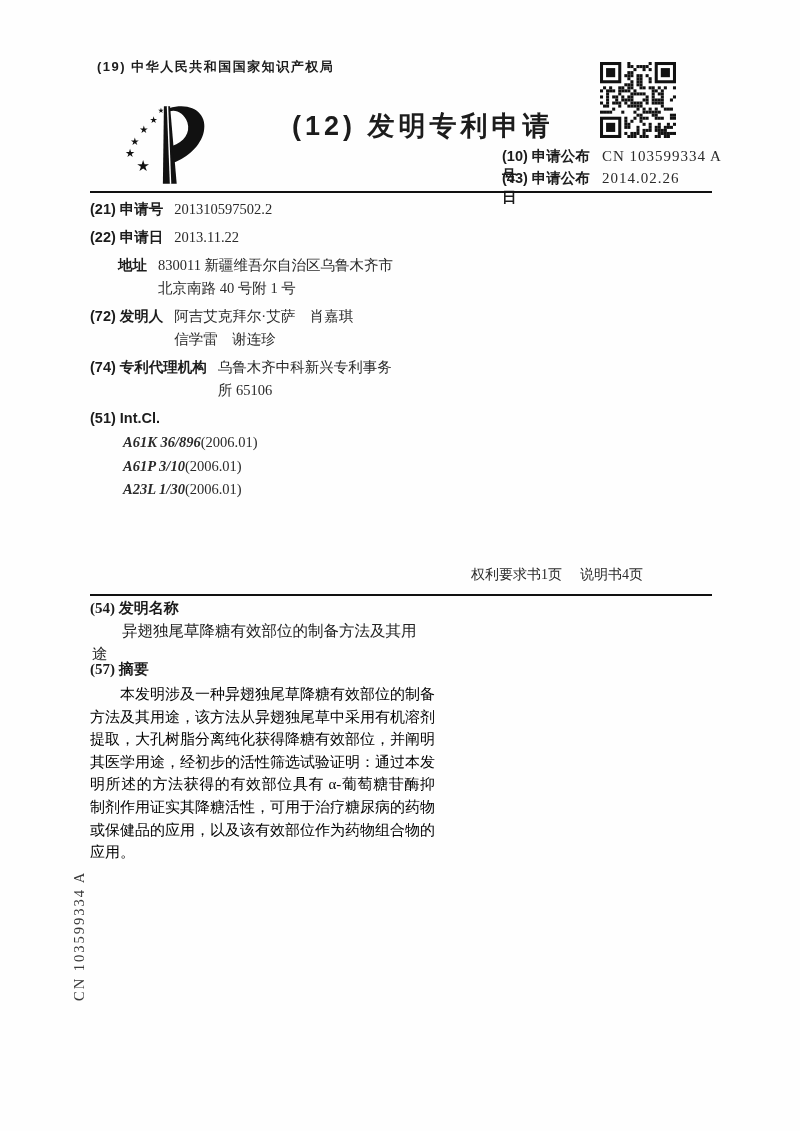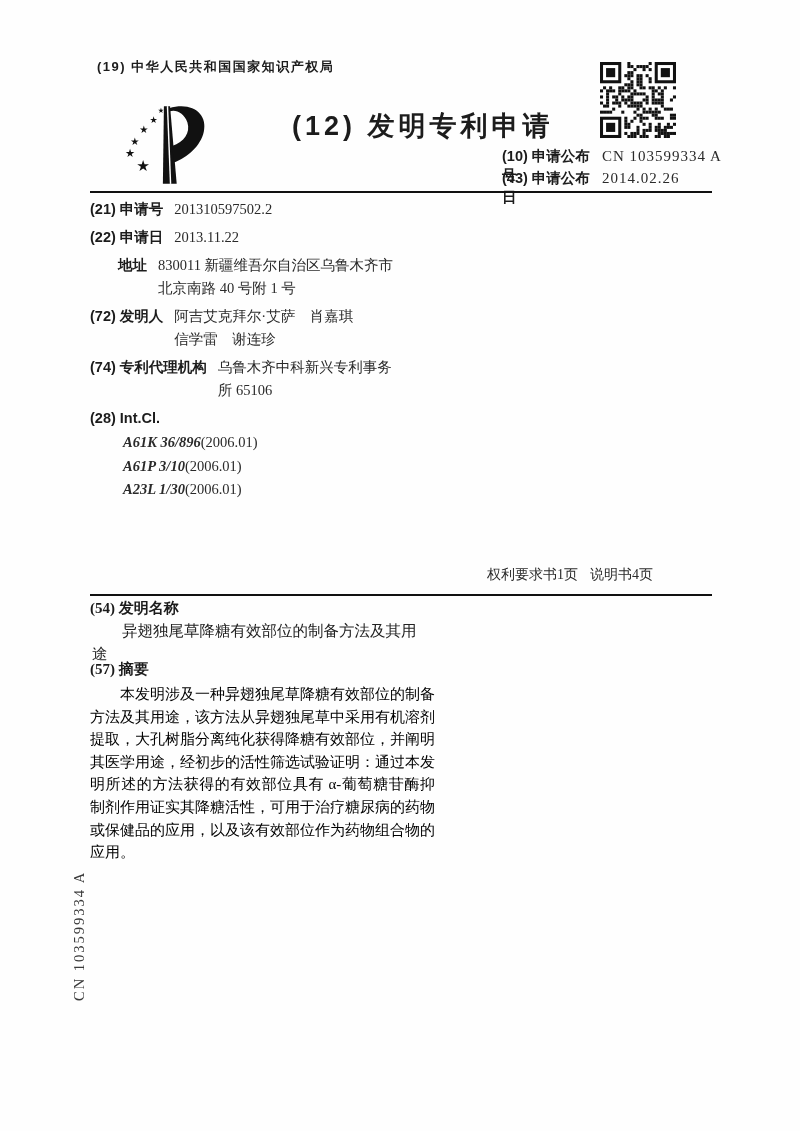--- a/index.html
+++ b/index.html
@@ -29,21 +29,21 @@
   #rule2{top:594px;}
   
   .biblio{position:absolute;left:90px;top:198px;width:420px;font-size:14.5px;line-height:23px;}
   .bib-item{display:flex;align-items:flex-start;margin-bottom:5px;}
   .bib-item .lab{flex:none;font-weight:700;font-family:"Liberation Sans","DejaVu Sans",sans-serif;margin-right:11px;white-space:nowrap;}
   .bib-item .val{color:#2a2a2a;}
   .sub{margin-left:28px;}
   .intcl-row{margin-left:33px;line-height:23.5px;color:#2a2a2a;}
   .intcl-code{font-style:italic;font-weight:700;margin-right:0;}
   
-  .pages-line{position:absolute;left:487px;top:566px;font-size:14px;color:#2a2a2a;display:flex;gap:12px;white-space:nowrap;}
+  .pages-line{position:absolute;left:471px;top:566px;font-size:14px;color:#2a2a2a;display:flex;gap:18px;white-space:nowrap;}
   
   .sec-label{position:absolute;left:90px;font-size:15px;font-weight:700;font-family:Liberation Serif, serif;}
   #sec54{top:599px;}
   #sec57{top:660px;}
   .title-l1{position:absolute;left:122px;top:621px;font-size:15.5px;color:#222;}
   .title-l2{position:absolute;left:92px;top:644px;font-size:15.5px;color:#222;}
   .abstract{
     position:absolute;left:90px;top:683px;width:345px;
     font-size:15px;line-height:22.6px;text-align:justify;text-indent:2em;color:#000000;
   }
@@ -332,21 +332,21 @@
         <span class="lab">(74) 专利代理机构</span>
         <span class="val">
           <span>乌鲁木齐中科新兴专利事务</span><br>
           <span>所 65106</span>
         </span>
       </div>
     </div>
 
     <div>
       <div class="bib-item" style="margin-bottom:1px;">
-        <span class="lab">(28) Int.Cl.</span>
+        <span class="lab">(51) Int.Cl.</span>
       </div>
       <div class="intcl-row">
         <span class="intcl-code">A61K 36/896</span><span>(2006.01)</span>
       </div>
       <div class="intcl-row">
         <span class="intcl-code">A61P 3/10</span><span>(2006.01)</span>
       </div>
       <div class="intcl-row">
         <span class="intcl-code">A23L 1/30</span><span>(2006.01)</span>
       </div>

